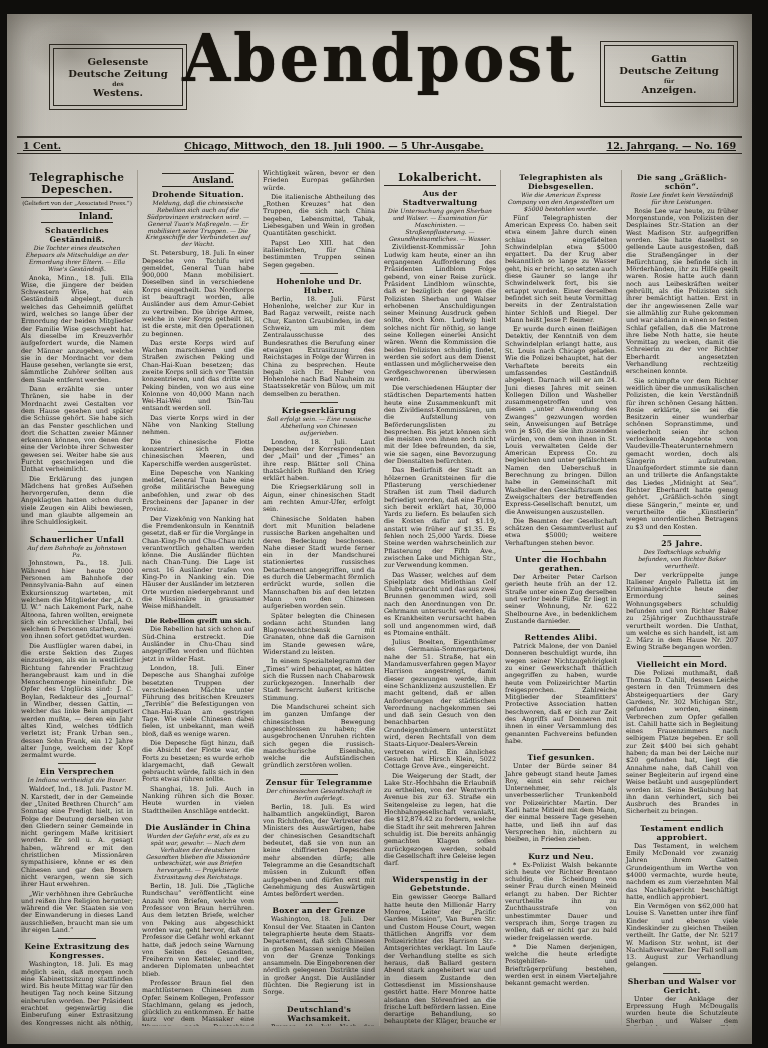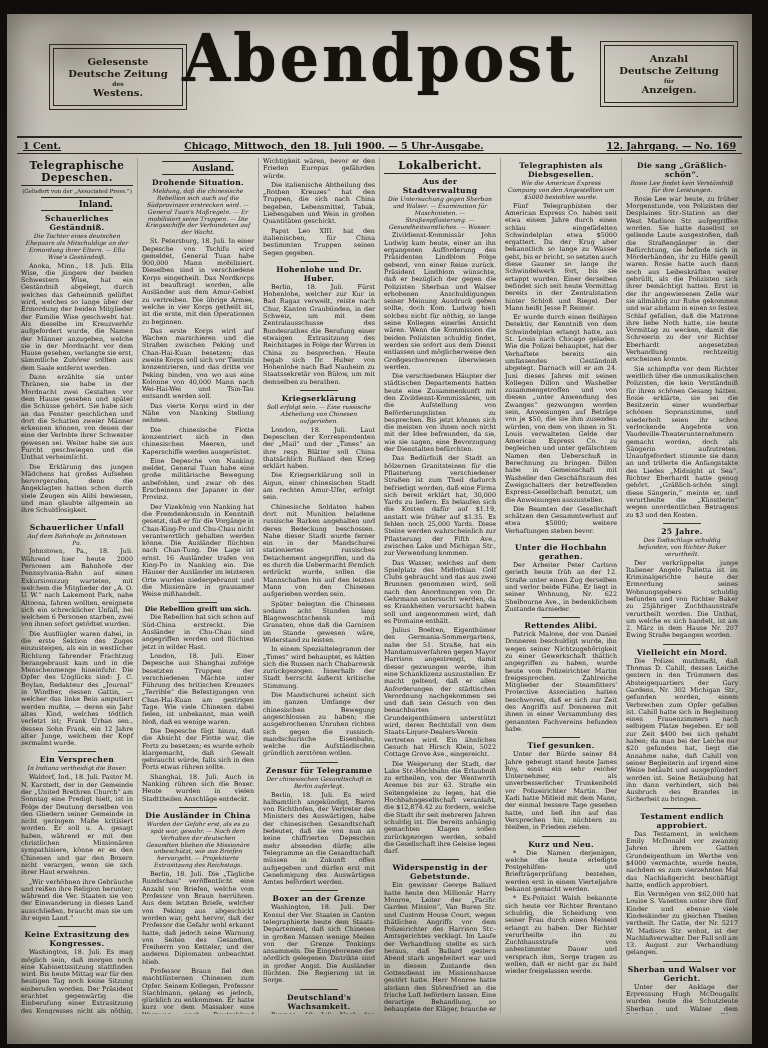--- a/index.html
+++ b/index.html
@@ -31,21 +31,21 @@
   .tagbox .l3{font-size:6px;line-height:7px;}
   .tagbox.left{left:46px;top:34px;}
   .tagbox.right{left:597px;top:31px;}
 
   .dateline{display:flex;justify-content:space-between;align-items:center;
             border-top:2px solid #2b2720;border-bottom:1px solid #2b2720;
             margin:0 10px;padding:2px 6px;font-size:9.5px;font-weight:bold;text-decoration:underline;}
   .dateline .mid{flex:1;text-align:center;}
 
   
-  .cols{display:flex;margin:4px 10px 0 10px;height:856px;overflow:hidden;}
+  .cols{display:flex;margin:16px 10px 0 10px;height:856px;overflow:hidden;}
   .col{flex:1 1 0;overflow:hidden;padding:0 4px;}
   .col + .col{border-left:1px solid #a29d92;}
 
   .main-header{font-size:10.5px;font-weight:bold;text-align:center;letter-spacing:.4px;
                border-bottom:1px solid #2b2720;padding-bottom:2px;margin:1px 0 2px 0;}
   .credit{font-size:5.6px;text-align:center;margin:1px 0 2px 0;}
   .section-header{font-size:8.5px;font-weight:bold;text-align:right;width:64%;
                   margin:3px auto;border-top:1px solid #2b2720;border-bottom:1px solid #2b2720;
                   padding:1px 0;}
   .headline{font-size:7.6px;font-weight:bold;text-align:center;letter-spacing:.3px;
@@ -68,21 +68,21 @@
 
   <div class="masthead">
     <div class="tagbox left">
       <div class="l1">Gelesenste</div>
       <div class="l2">Deutsche Zeitung</div>
       <div class="l3">des</div>
       <div class="l4">Westens.</div>
     </div>
     <div class="nameplate">Abendpost</div>
     <div class="tagbox right">
-      <div class="l1">Anzahl</div>
+      <div class="l1">Gattin</div>
       <div class="l2">Deutsche Zeitung</div>
       <div class="l3">für</div>
       <div class="l4">Anzeigen.</div>
     </div>
   </div>
 
   <div class="dateline">
     <span>1 Cent.</span>
     <span class="mid">Chicago, Mittwoch, den 18. Juli 1900. — 5 Uhr-Ausgabe.</span>
     <span>12. Jahrgang. — No. 169</span>
@@ -185,22 +185,22 @@
         <div class="headline">Unter die Hochbahn gerathen.</div>
         <p class="para">Der Arbeiter Peter Carlson gerieth heute früh an der 12. Straße unter einen Zug derselben und verlor beide Füße. Er liegt in seiner Wohnung, Nr. 622 Shelbourne Ave., in bedenklichem Zustande darnieder.</p>
         <div class="sep"></div>
         <div class="headline">Rettendes Alibi.</div>
         <p class="para">Patrick Malone, der von Daniel Donneren beschuldigt wurde, ihn wegen seiner Nichtzugehörigkeit zu einer Gewerkschaft thätlich angegriffen zu haben, wurde heute vom Polizeirichter Martin freigesprochen. Zahlreiche Mitglieder der Steamfitters' Protective Association hatten beschworen, daß er sich zur Zeit des Angriffs auf Donneren mit ihnen in einer Versammlung des genannten Fachvereins befunden habe.</p>
         <div class="sep"></div>
         <div class="headline">Tief gesunken.</div>
         <p class="para">Unter der Bürde seiner 84 Jahre gebeugt stand heute James Roy, einst ein sehr reicher Unternehmer, als unverbesserlicher Trunkenbold vor Polizeirichter Martin. Der Kadi hatte Mitleid mit dem Mann, der einmal bessere Tage gesehen hatte, und ließ ihn auf das Versprechen hin, nüchtern zu bleiben, in Frieden ziehen.</p>
         <div class="sep"></div>
         <div class="headline">Kurz und Neu.</div>
+        <p class="para item">* Ex-Polizist Walsh bekannte sich heute vor Richter Brentano schuldig, die Scheidung von seiner Frau durch einen Meineid erlangt zu haben. Der Richter verurtheilte ihn zu Zuchthausstrafe von unbestimmter Dauer und versprach ihm, Sorge tragen zu wollen, daß er nicht gar zu bald wieder freigelassen werde.</p>
         <p class="para item">* Die Namen derjenigen, welche die heute erledigte Postgehilfen- und Briefträgerprüfung bestehen, werden erst in einem Vierteljahre bekannt gemacht werden.</p>
-        <p class="para item">* Ex-Polizist Walsh bekannte sich heute vor Richter Brentano schuldig, die Scheidung von seiner Frau durch einen Meineid erlangt zu haben. Der Richter verurtheilte ihn zu Zuchthausstrafe von unbestimmter Dauer und versprach ihm, Sorge tragen zu wollen, daß er nicht gar zu bald wieder freigelassen werde.</p>
       </div>
       <div class="col">
         <div class="headline">Die sang „Gräßlich-schön“.</div>
         <div class="subhead">Rosie Lee findet kein Verständniß für ihre Leistungen.</div>
         <p class="para">Rosie Lee war heute, zu früher Morgenstunde, von Polizisten der Desplaines Str.-Station an der West Madison Str. aufgegriffen worden. Sie hatte daselbst so gellende Laute ausgestoßen, daß die Straßengänger in der Befürchtung, sie befinde sich in Mörderhänden, ihr zu Hilfe geeilt waren. Rosie hatte auch dann noch aus Leibeskräften weiter gebrüllt, als die Polizisten sich ihrer bemächtigt hatten. Erst in der ihr angewiesenen Zelle war sie allmählig zur Ruhe gekommen und war alsdann in einen so festen Schlaf gefallen, daß die Matrone ihre liebe Noth hatte, sie heute Vormittag zu wecken, damit die Schreierin zu der vor Richter Eberhardt angesetzten Verhandlung rechtzeitig erscheinen konnte.</p>
         <p class="para">Sie schimpfte vor dem Richter weidlich über die unmusikalischen Polizisten, die kein Verständniß für ihren schönen Gesang hätten. Rosie erklärte, sie sei die Besitzerin einer wunderbar schönen Sopranstimme, und wiederholt seien ihr schon verlockende Angebote von Vaudeville-Theaterunternehmern gemacht worden, doch als Sängerin aufzutreten. Unaufgefordert stimmte sie dann an und trillerte die Anfangstakte des Liedes „Midnight at Sea“. Richter Eberhardt hatte genug gehört. „Gräßlich-schön singt diese Sängerin,“ meinte er, und verurtheilte die „Künstlerin“ wegen unordentlichen Betragens zu $3 und den Kosten.</p>
         <div class="sep"></div>
         <div class="headline">25 Jahre.</div>
         <div class="subhead">Des Todtschlags schuldig befunden, von Richter Baker verurtheilt.</div>
         <p class="para">Der verkrüppelte junge Italiener Angelo Palletta ist im Kriminalgerichte heute der Ermordung seines Wohnungsgebers schuldig befunden und von Richter Baker zu 25jähriger Zuchthausstrafe verurtheilt worden. Die Unthat, um welche es sich handelt, ist am 2. März in dem Hause Nr. 207 Ewing Straße begangen worden.</p>

